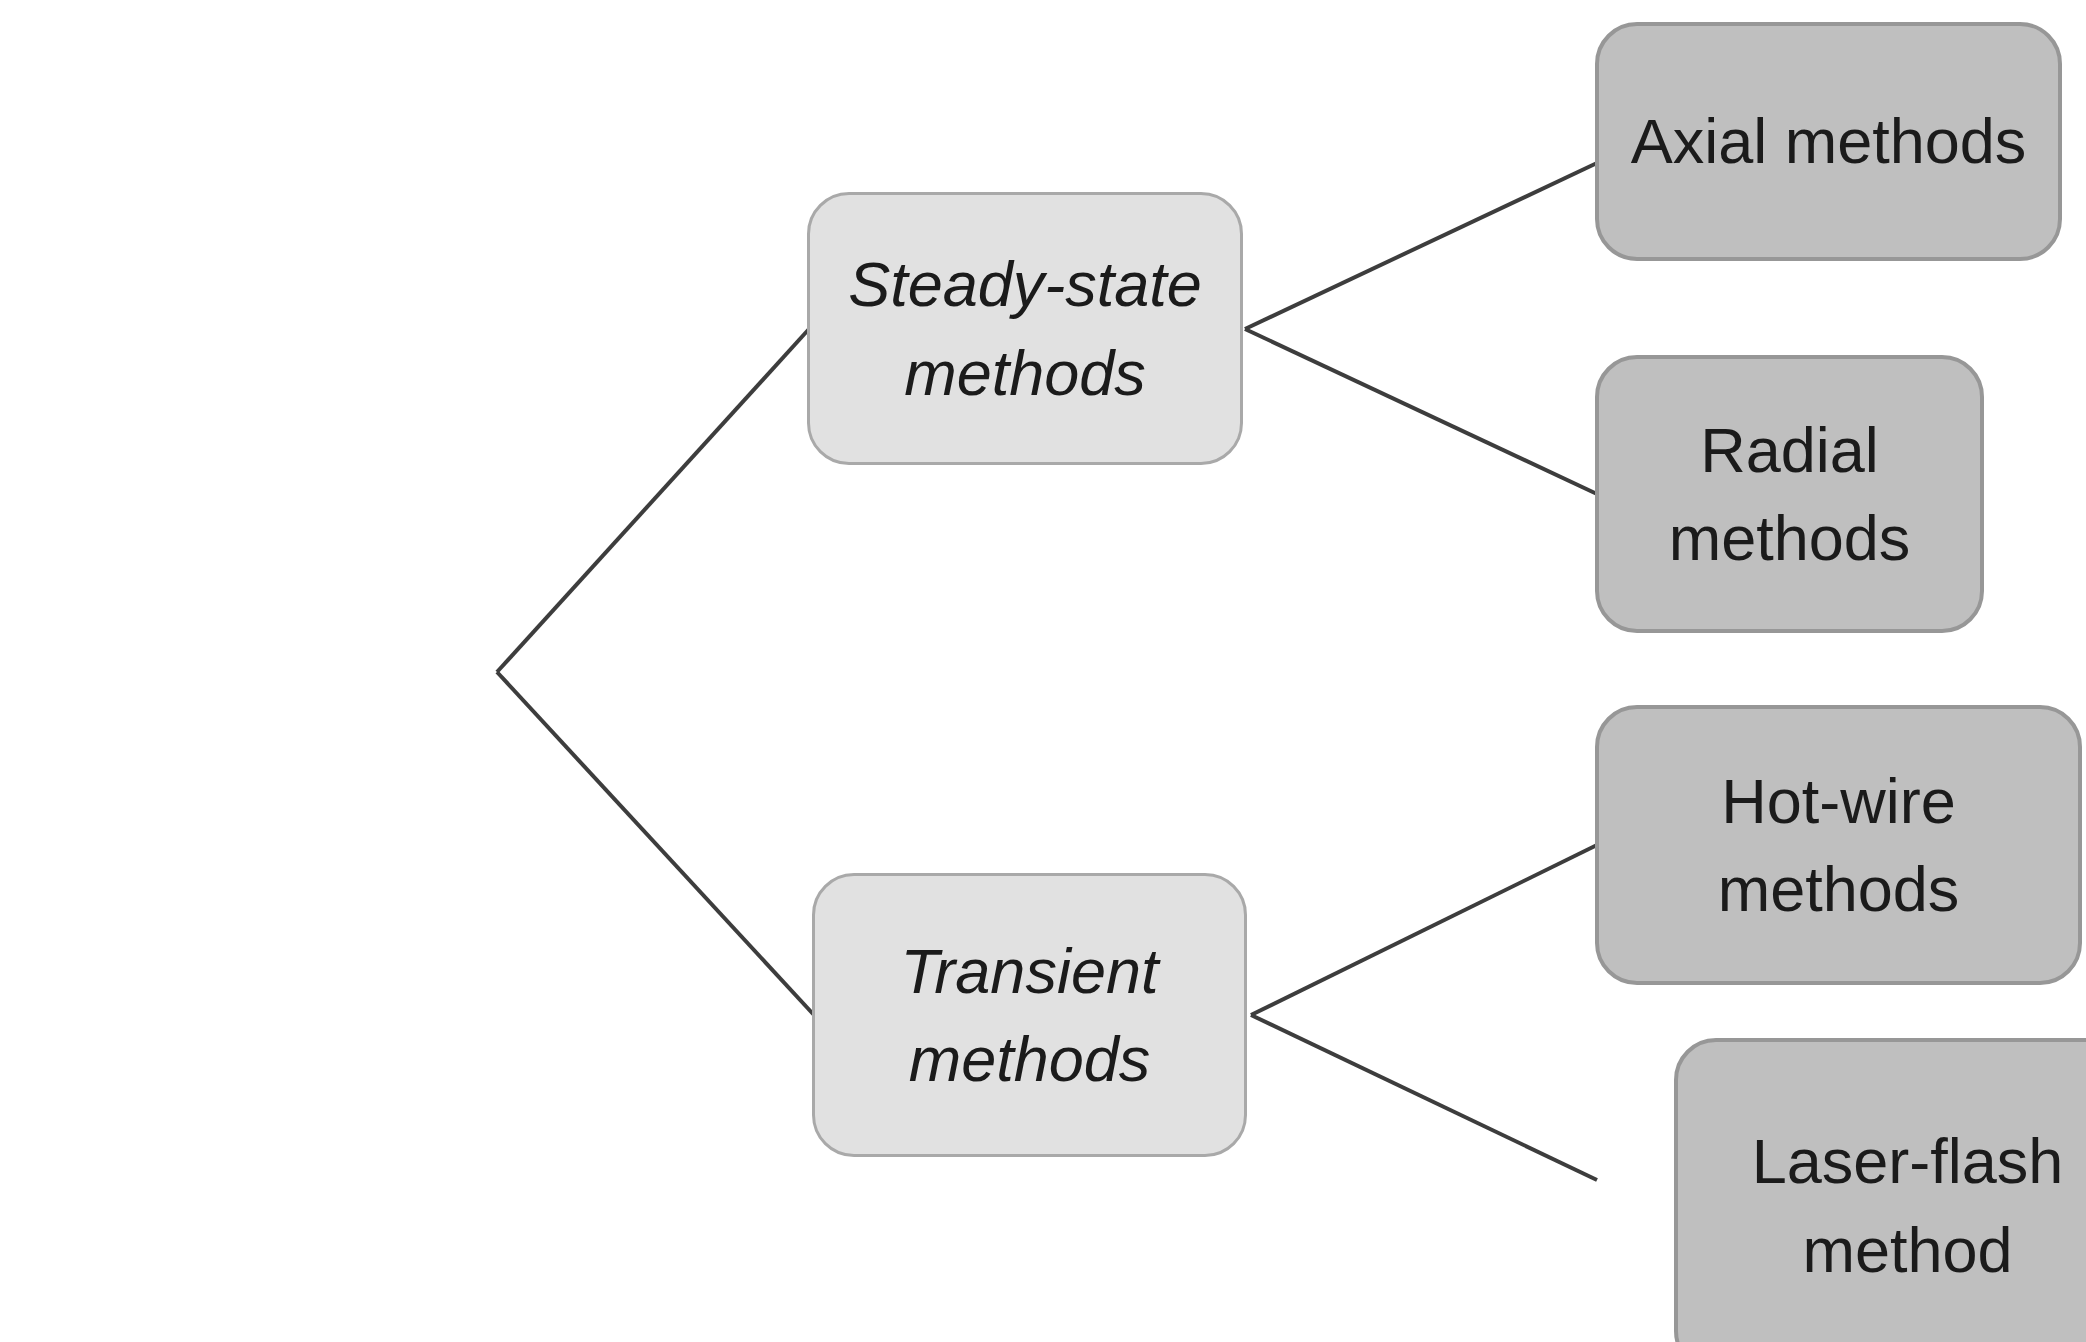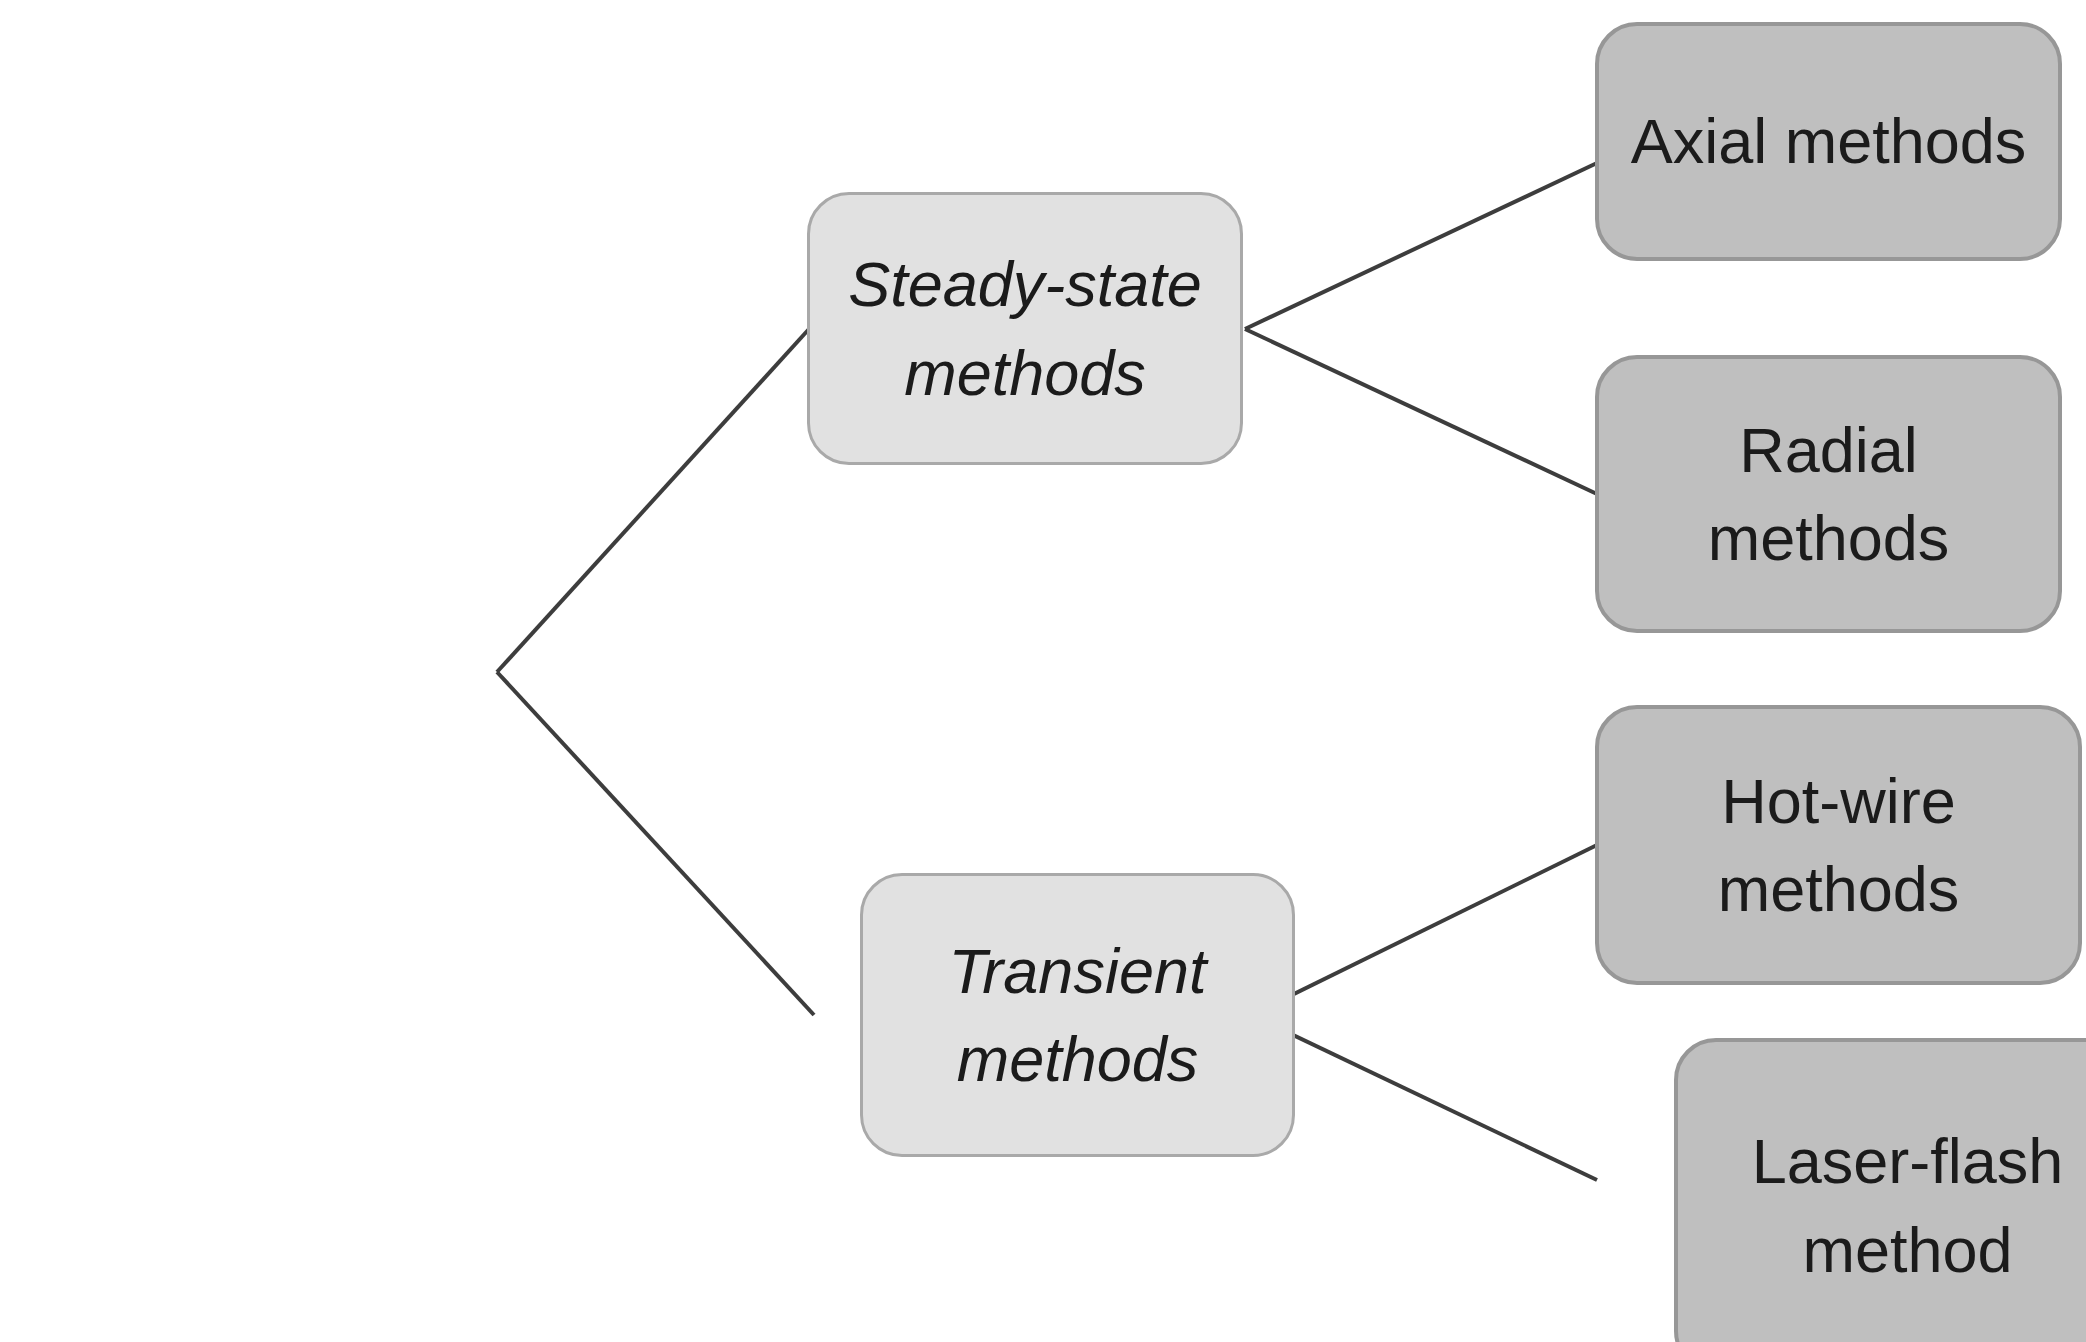--- a/index.html
+++ b/index.html
@@ -51,23 +51,23 @@
     border: 3px solid var(--light-border, #a9a9a9);
     font-style: italic;
   }
   .node-level3 {
     background: var(--level3-fill, #bfbfbf);
     border: 4px solid var(--dark-border, #979797);
   }
   
   .node-root      { left: 32px;   top: 528px;  width: 463px; height: 285px; }
   .node-steady    { left: 807px;  top: 192px;  width: 436px; height: 273px; }
-  .node-transient { left: 860px;  top: 873px;  width: 435px; height: 284px; }
+  .node-transient { left: 812px;  top: 873px;  width: 435px; height: 284px; }
   .node-axial     { left: 1595px; top: 22px;   width: 467px; height: 239px; }
-  .node-radial    { left: 1595px; top: 355px;  width: 467px; height: 278px; align-items: center; }
+  .node-radial    { left: 1595px; top: 355px;  width: 389px; height: 278px; align-items: center; }
   .node-hotwire   { left: 1595px; top: 705px;  width: 487px; height: 280px; }
   .node-laser     { left: 1674px; top: 1038px; width: 467px; height: 335px; }
 </style>
 </head>
 <body>
 
 <div class="canvas">
 
   <svg class="edges-layer" viewBox="0 0 2086 1342" xmlns="http://www.w3.org/2000/svg">
     <line class="edge" x1="497" y1="672" x2="809" y2="329"></line>

